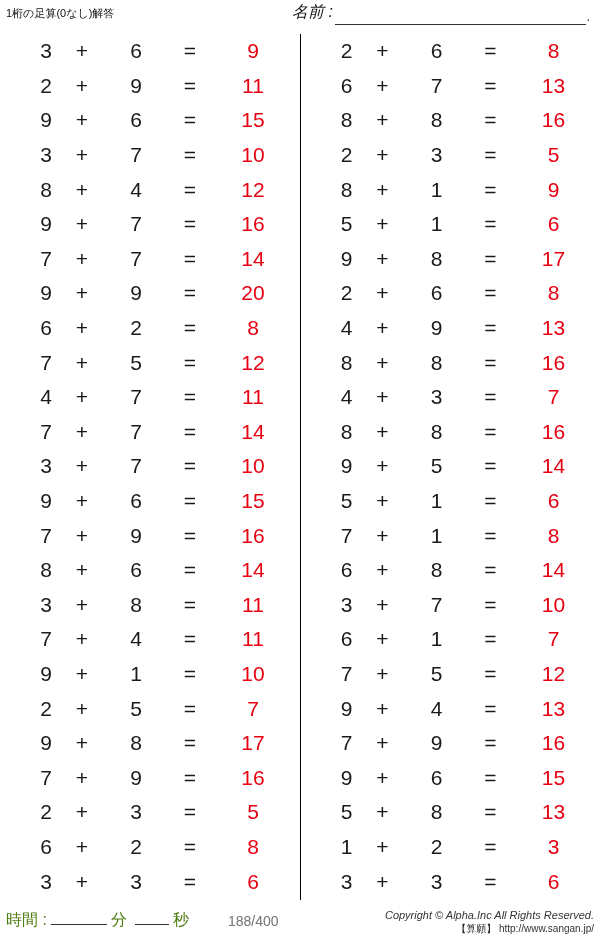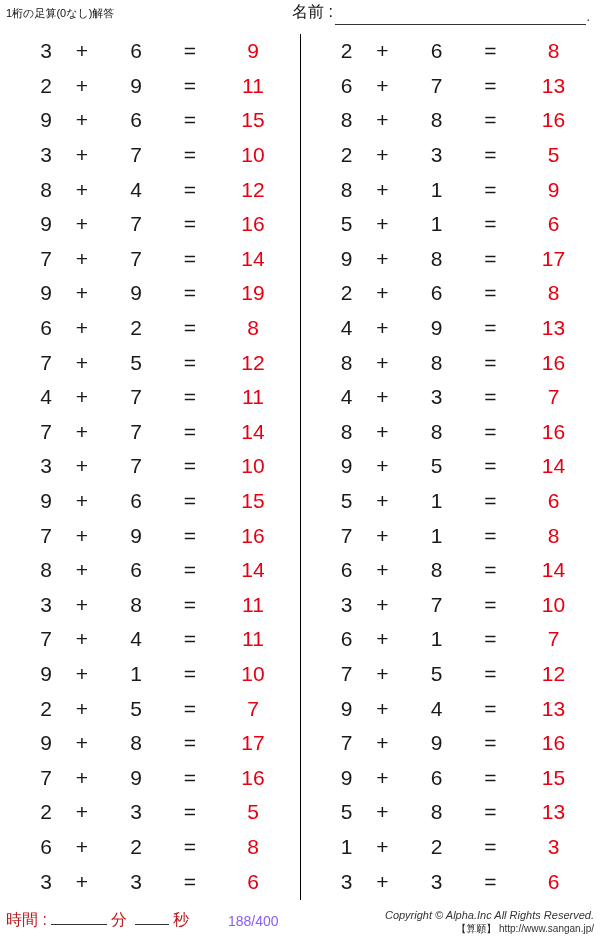--- a/index.html
+++ b/index.html
@@ -44,20 +44,21 @@
     top: 2px;
     display: flex;
     align-items: flex-end;
     width: 300px;
   }
   .name-label {
     font-size: 16px;
     color: #111;
     white-space: nowrap;
     padding-bottom: 2px;
+    font-style: italic;
   }
   .name-line {
     flex: 1;
     border-bottom: 1px solid #333;
     height: 21px;
     margin-left: 2px;
     margin-right: 6px;
   }
   .name-dot {
     position: absolute;
@@ -112,21 +113,21 @@
     width: 600px;
     height: 46px;
   }
   .time-wrap {
     position: absolute;
     left: 6px;
     bottom: 14px;
     display: flex;
     align-items: baseline;
     font-size: 16px;
-    color: #b91c1c;
+    color: #4d7c0f;
   }
   .time-label { white-space: nowrap; }
   .time-blank {
     display: inline-block;
     width: 56px;
     border-bottom: 1px solid #333;
     margin: 0 4px;
     height: 17px;
   }
   .time-unit { margin-right: 4px; }
@@ -135,21 +136,21 @@
     width: 34px;
     border-bottom: 1px solid #333;
     margin: 0 4px;
     height: 17px;
   }
   .page-no {
     position: absolute;
     left: 228px;
     bottom: 16px;
     font-size: 14px;
-    color: #8b5cf6;
+    color: #737373;
   }
   .copyright {
     position: absolute;
     right: 6px;
     bottom: 24px;
     font-size: 11px;
     color: #333;
     text-align: right;
     white-space: nowrap;
     font-style: italic;
@@ -228,21 +229,21 @@
           <div class="cell plus">+</div>
           <div class="cell op2">7</div>
           <div class="cell eq">=</div>
           <div class="cell ans">14</div>
         </div>
         <div class="row">
           <div class="cell op1">9</div>
           <div class="cell plus">+</div>
           <div class="cell op2">9</div>
           <div class="cell eq">=</div>
-          <div class="cell ans">19</div>
+          <div class="cell ans">20</div>
         </div>
         <div class="row">
           <div class="cell op1">6</div>
           <div class="cell plus">+</div>
           <div class="cell op2">2</div>
           <div class="cell eq">=</div>
           <div class="cell ans">8</div>
         </div>
         <div class="row">
           <div class="cell op1">7</div>

